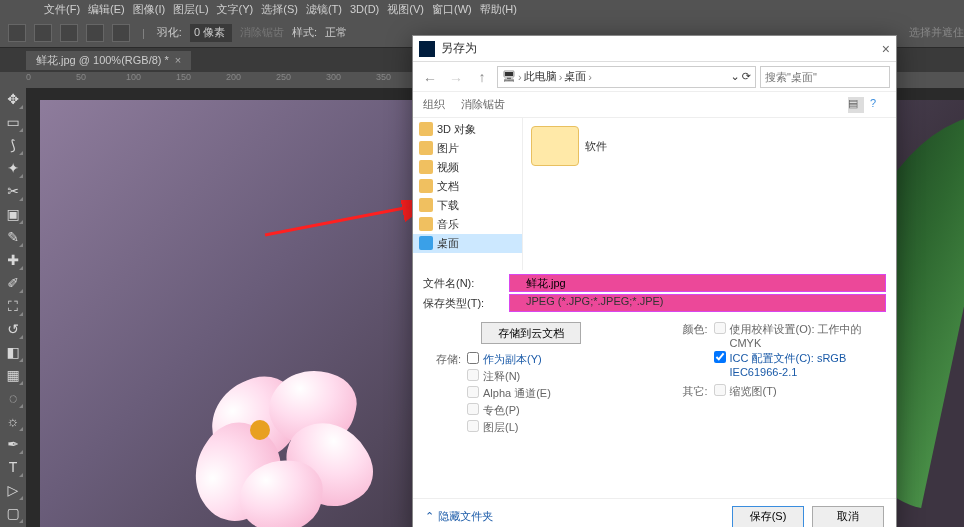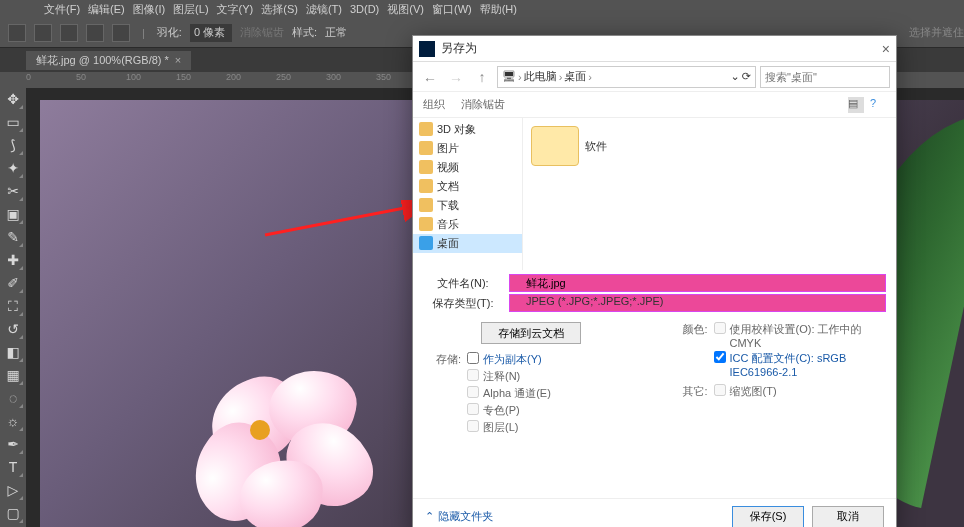--- a/index.html
+++ b/index.html
@@ -65,21 +65,21 @@
 .dlg-tree { width: 110px; border-right: 1px solid #eee; padding: 2px 0; overflow: hidden; }
 .tree-item { display: flex; align-items: flex-start; gap: 4px; padding: 2px 6px; font-size: 11px; }
 .tree-item .ic { width: 14px; height: 14px; background: #f0c060; border-radius: 2px; flex-shrink: 0; }
 .tree-item.sel { background: #cce8ff; }
 .dlg-files { flex: 1; padding: 8px; display: flex; align-items: flex-start; }
 .folder { display: flex; align-items: center; gap: 6px; font-size: 11px; }
 .folder .fic { width: 48px; height: 40px; background: #ffe9a8; border-radius: 4px; border: 1px solid #e8c060; position: relative; }
 
 .dlg-fields { padding: 4px 10px; }
 .field-row { display: flex; align-items: center; gap: 6px; margin-bottom: 2px; font-size: 11px; }
-.field-row label { width: 80px; text-align: center; }
+.field-row label { width: 80px; text-align: left; }
 .field-row input, .field-row .combo { flex: 1; height: 18px; border: 1px solid #d946ef; padding: 0 16px; font-size: 11px; background: #ec4899; }
 
 .dlg-opts { display: flex; padding: 4px 10px 0; gap: 30px; font-size: 11px; }
 .opt-col { flex: 1; }
 .cloud-btn { display: block; margin: 0 auto 8px; height: 22px; padding: 0 16px; border: 1px solid #aaa; background: #eee; font-size: 11px; }
 .opt-grp { margin-bottom: 4px; display: flex; gap: 6px; }
 .opt-grp label { width: 38px; text-align: right; color: #666; }
 .chk-list { flex: 1; }
 .chk-item { display: flex; align-items: flex-start; gap: 4px; margin-bottom: 2px; color: #666; }
 .chk-item input { width: 12px; height: 12px; }

